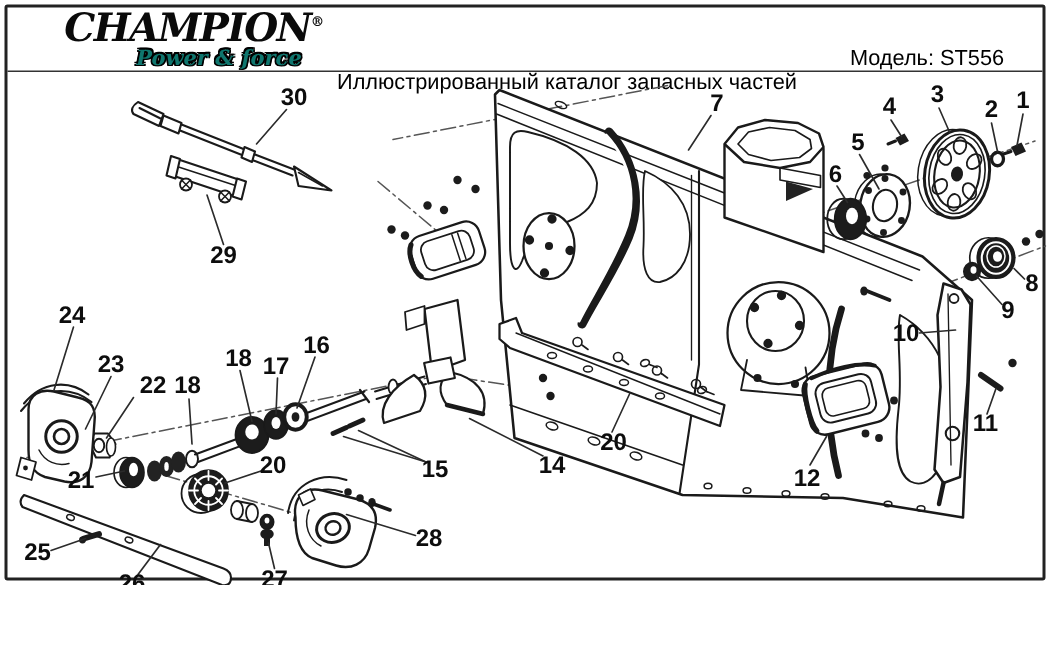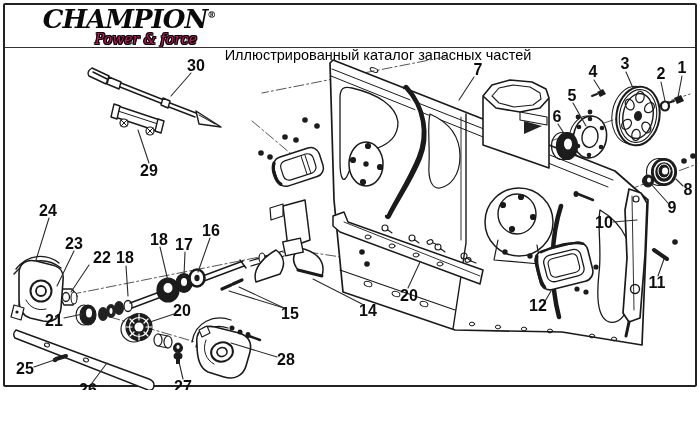--- a/index.html
+++ b/index.html
@@ -4,40 +4,41 @@
 <style>
   html,body{margin:0;padding:0;background:#fff;}
   .page{position:relative;width:700px;height:390px;background:#fff;overflow:hidden;
         font-family:"Liberation Sans",sans-serif;color:#000;}
   .frame{position:absolute;inset:3px;border:2px solid #222;border-radius:2px;pointer-events:none;}
   .hrule{position:absolute;left:5px;right:5px;top:47px;border-top:1px solid #333;}
   .logo{position:absolute;left:38px;top:6px;width:182px;text-align:center;}
   .brand{font-family:"DejaVu Serif",serif;font-style:italic;font-weight:bold;
          font-size:26px;line-height:1.05;letter-spacing:-1px;color:#0a0a0a;white-space:nowrap;}
   .reg{font-size:9px;vertical-align:super;font-style:normal;}
-  .tagline{font-family:"DejaVu Serif",serif;font-style:italic;font-weight:normal;font-size:14px;
-           color:#be185d;padding-left:34px;margin-top:-2px;white-space:nowrap;
+  .tagline{font-family:"DejaVu Serif",serif;font-style:italic;font-weight:bold;font-size:14px;
+           color:#0f766e;padding-left:34px;margin-top:-2px;white-space:nowrap;
            text-shadow:-1px 0 #000,1px 0 #000,0 -1px #000,0 1px #000,-1px -1px #000,1px 1px #000,1px -1px #000,-1px 1px #000;}
   .title{position:absolute;top:31px;left:378px;transform:translateX(-50%);font-size:14.5px;white-space:nowrap;margin-top:16px;}
   .model{position:absolute;top:31px;left:618px;transform:translateX(-50%);font-size:14.5px;white-space:nowrap;}
   .plabel{position:absolute;transform:translate(-50%,-50%);font-weight:bold;font-size:16px;
           color:#0d0d0d;line-height:1;white-space:nowrap;}
   svg.diagram{position:absolute;left:0;top:0;}
 </style>
 </head>
 <body>
 
 <div class="page">
   <div class="frame"></div>
 
   <div class="logo">
     <div class="brand"><span>CHAMPION</span><span class="reg">®</span></div>
     <div class="tagline">Power &amp; force</div>
   </div>
   <div class="title">Иллюстрированный каталог запасных частей</div>
+  <div class="model">Модель: ST556</div>
   <div class="hrule"></div>
 
   <svg class="diagram" width="700" height="439" viewBox="0 0 700 439">
     <g stroke="#1a1a1a" fill="none" stroke-linecap="round" stroke-linejoin="round" stroke-width="1.4">
 
       <g stroke="#555" stroke-width="1" stroke-dasharray="10 3 2 3">
         <line x1="445" y1="57" x2="262" y2="93"></line>
         <line x1="252" y1="121" x2="296" y2="158"></line>
         <line x1="18" y1="305" x2="290" y2="251"></line>
         <line x1="110" y1="317" x2="233" y2="353"></line>
@@ -394,21 +395,21 @@
     <div class="plabel" style="left:661px;top:74px">2</div>
     <div class="plabel" style="left:625px;top:64px">3</div>
     <div class="plabel" style="left:593px;top:72px">4</div>
     <div class="plabel" style="left:572px;top:96px">5</div>
     <div class="plabel" style="left:557px;top:117px">6</div>
     <div class="plabel" style="left:478px;top:70px">7</div>
     <div class="plabel" style="left:688px;top:190px">8</div>
     <div class="plabel" style="left:672px;top:208px">9</div>
     <div class="plabel" style="left:604px;top:223px">10</div>
     <div class="plabel" style="left:657px;top:283px">11</div>
-    <div class="plabel" style="left:538px;top:306px">12</div>
+    <div class="plabel" style="left:538px;top:320px">12</div>
     <div class="plabel" style="left:409px;top:296px">20</div>
     <div class="plabel" style="left:368px;top:311px">14</div>
     <div class="plabel" style="left:290px;top:314px">15</div>
     <div class="plabel" style="left:211px;top:231px">16</div>
     <div class="plabel" style="left:184px;top:245px">17</div>
     <div class="plabel" style="left:159px;top:240px">18</div>
     <div class="plabel" style="left:125px;top:258px">18</div>
     <div class="plabel" style="left:182px;top:311px">20</div>
     <div class="plabel" style="left:54px;top:321px">21</div>
     <div class="plabel" style="left:102px;top:258px">22</div>

